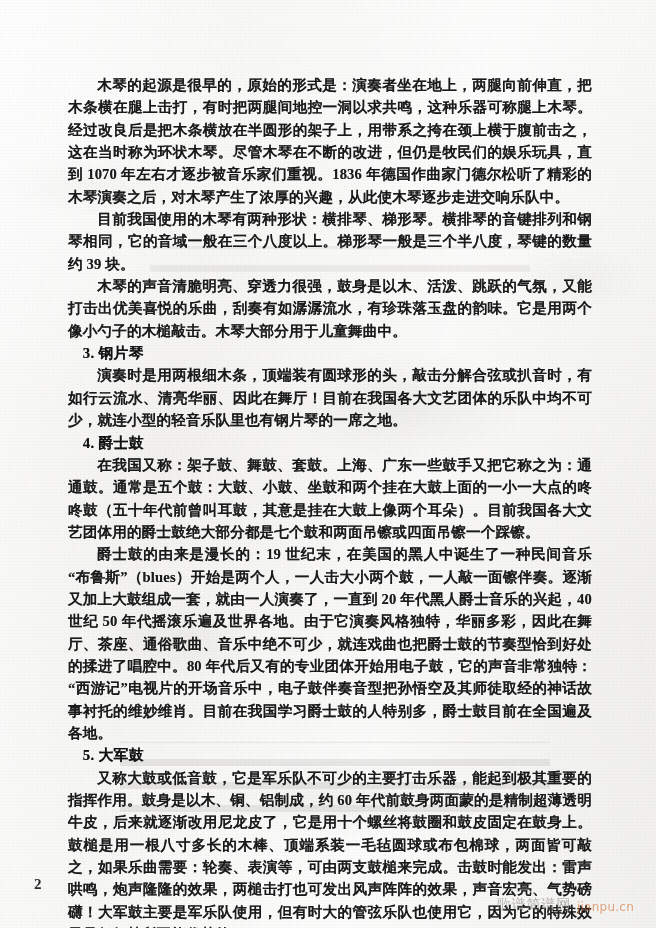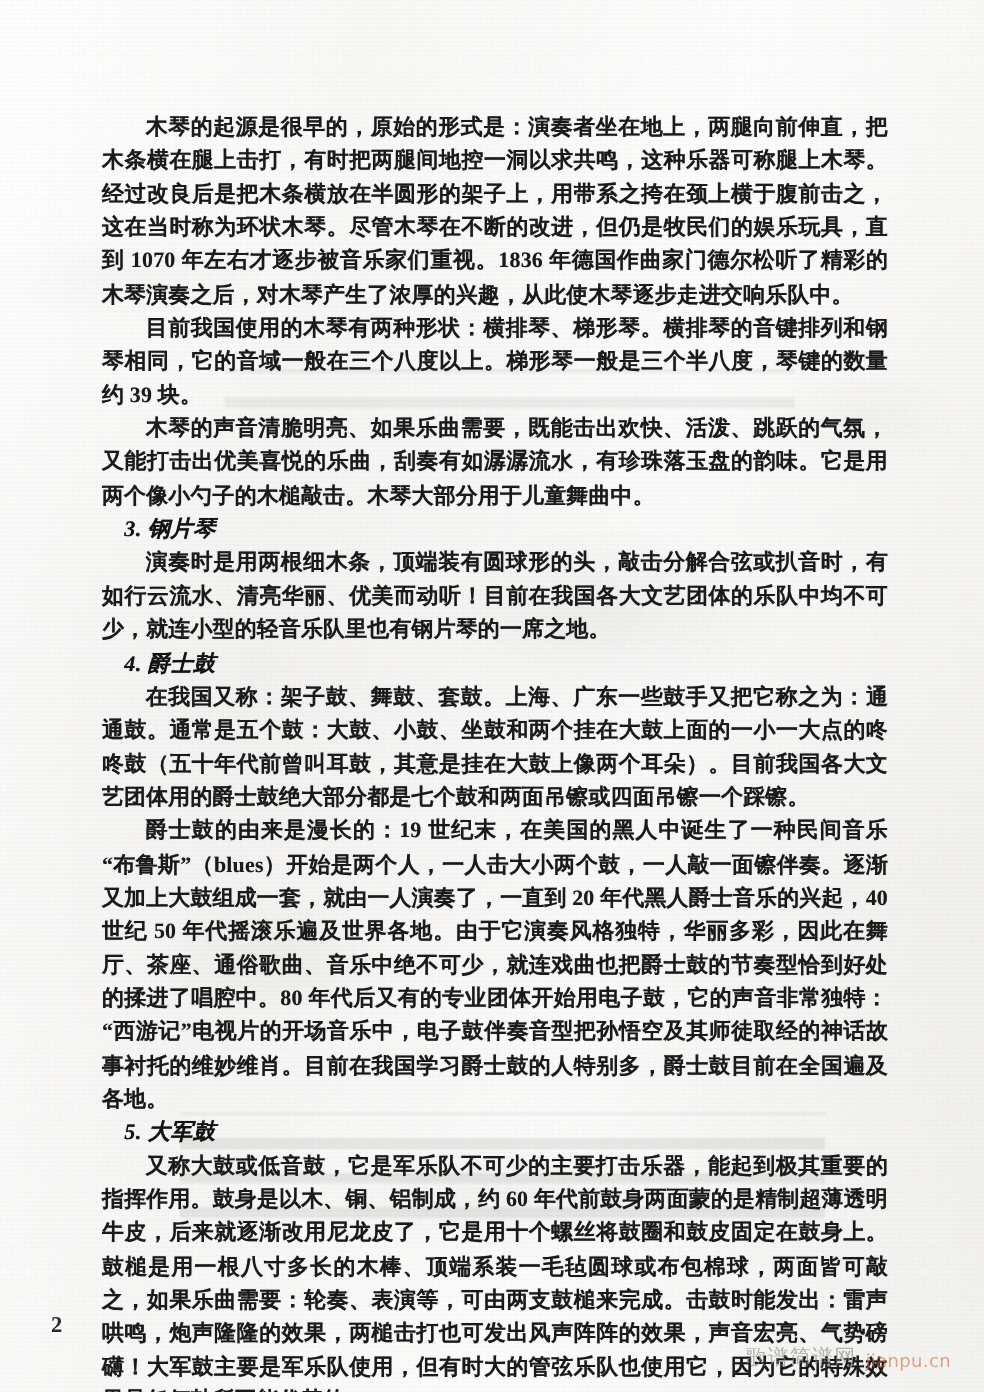--- a/index.html
+++ b/index.html
@@ -72,21 +72,20 @@
 
   h3.heading {
     margin: 0;
     font-size: 14.8px;
     line-height: 22.35px;
     font-weight: 700;
     text-indent: 1em;
     letter-spacing: 0.02em;
     color: #121212;
     text-shadow: 0 0 0.5px rgba(25,25,25,0.7);
-    font-style: italic;
   }
 
   .pagenum {
     position: absolute;
     left: 34px;
     top: 876px;
     font-size: 15px;
     font-weight: 700;
     color: #2a2a2a;
     font-family: "Liberation Serif", "DejaVu Serif", serif;
@@ -149,26 +148,26 @@
   <div class="blotch"></div>
   <div class="showthrough2"></div>
   <div class="showthrough"></div>
 
   <div class="textblock">
 
     <p class="para">木琴的起源是很早的，原始的形式是：演奏者坐在地上，两腿向前伸直，把木条横在腿上击打，有时把两腿间地控一洞以求共鸣，这种乐器可称腿上木琴。经过改良后是把木条横放在半圆形的架子上，用带系之挎在颈上横于腹前击之，这在当时称为环状木琴。尽管木琴在不断的改进，但仍是牧民们的娱乐玩具，直到 1070 年左右才逐步被音乐家们重视。1836 年德国作曲家门德尔松听了精彩的木琴演奏之后，对木琴产生了浓厚的兴趣，从此使木琴逐步走进交响乐队中。</p>
 
     <p class="para">目前我国使用的木琴有两种形状：横排琴、梯形琴。横排琴的音键排列和钢琴相同，它的音域一般在三个八度以上。梯形琴一般是三个半八度，琴键的数量约 39 块。</p>
 
-    <p class="para">木琴的声音清脆明亮、如果乐曲需要，既能击出欢快、活泼、跳跃的气氛，又能打击出优美喜悦的乐曲，刮奏有如潺潺流水，有珍珠落玉盘的韵味。它是用两个像小勺子的木槌敲击。木琴大部分用于儿童舞曲中。</p>
+    <p class="para">木琴的声音清脆明亮、穿透力很强，鼓身是以木、活泼、跳跃的气氛，又能打击出优美喜悦的乐曲，刮奏有如潺潺流水，有珍珠落玉盘的韵味。它是用两个像小勺子的木槌敲击。木琴大部分用于儿童舞曲中。</p>
 
     <h3 class="heading">3. 钢片琴</h3>
 
 
-    <p class="para">演奏时是用两根细木条，顶端装有圆球形的头，敲击分解合弦或扒音时，有如行云流水、清亮华丽、优美而动听！目前在我国各大文艺团体的乐队中均不可少，就连小型的轻音乐队里也有钢片琴的一席之地。</p>
+    <p class="para">演奏时是用两根细木条，顶端装有圆球形的头，敲击分解合弦或扒音时，有如行云流水、清亮华丽、因此在舞厅！目前在我国各大文艺团体的乐队中均不可少，就连小型的轻音乐队里也有钢片琴的一席之地。</p>
 
     <h3 class="heading">4. 爵士鼓</h3>
 
     <p class="para">在我国又称：架子鼓、舞鼓、套鼓。上海、广东一些鼓手又把它称之为：通通鼓。通常是五个鼓：大鼓、小鼓、坐鼓和两个挂在大鼓上面的一小一大点的咚咚鼓（五十年代前曾叫耳鼓，其意是挂在大鼓上像两个耳朵）。目前我国各大文艺团体用的爵士鼓绝大部分都是七个鼓和两面吊镲或四面吊镲一个踩镲。</p>
 
     <p class="para">爵士鼓的由来是漫长的：19 世纪末，在美国的黑人中诞生了一种民间音乐“布鲁斯”（blues）开始是两个人，一人击大小两个鼓，一人敲一面镲伴奏。逐渐又加上大鼓组成一套，就由一人演奏了，一直到 20 年代黑人爵士音乐的兴起，40 世纪 50 年代摇滚乐遍及世界各地。由于它演奏风格独特，华丽多彩，因此在舞厅、茶座、通俗歌曲、音乐中绝不可少，就连戏曲也把爵士鼓的节奏型恰到好处的揉进了唱腔中。80 年代后又有的专业团体开始用电子鼓，它的声音非常独特：“西游记”电视片的开场音乐中，电子鼓伴奏音型把孙悟空及其师徒取经的神话故事衬托的维妙维肖。目前在我国学习爵士鼓的人特别多，爵士鼓目前在全国遍及各地。</p>
 
     <h3 class="heading">5. 大军鼓</h3>
 
     <p class="para">又称大鼓或低音鼓，它是军乐队不可少的主要打击乐器，能起到极其重要的指挥作用。鼓身是以木、铜、铝制成，约 60 年代前鼓身两面蒙的是精制超薄透明牛皮，后来就逐渐改用尼龙皮了，它是用十个螺丝将鼓圈和鼓皮固定在鼓身上。鼓槌是用一根八寸多长的木棒、顶端系装一毛毡圆球或布包棉球，两面皆可敲之，如果乐曲需要：轮奏、表演等，可由两支鼓槌来完成。击鼓时能发出：雷声哄鸣，炮声隆隆的效果，两槌击打也可发出风声阵阵的效果，声音宏亮、气势磅礴！大军鼓主要是军乐队使用，但有时大的管弦乐队也使用它，因为它的特殊效果是任何鼓所不能代替的。</p>

